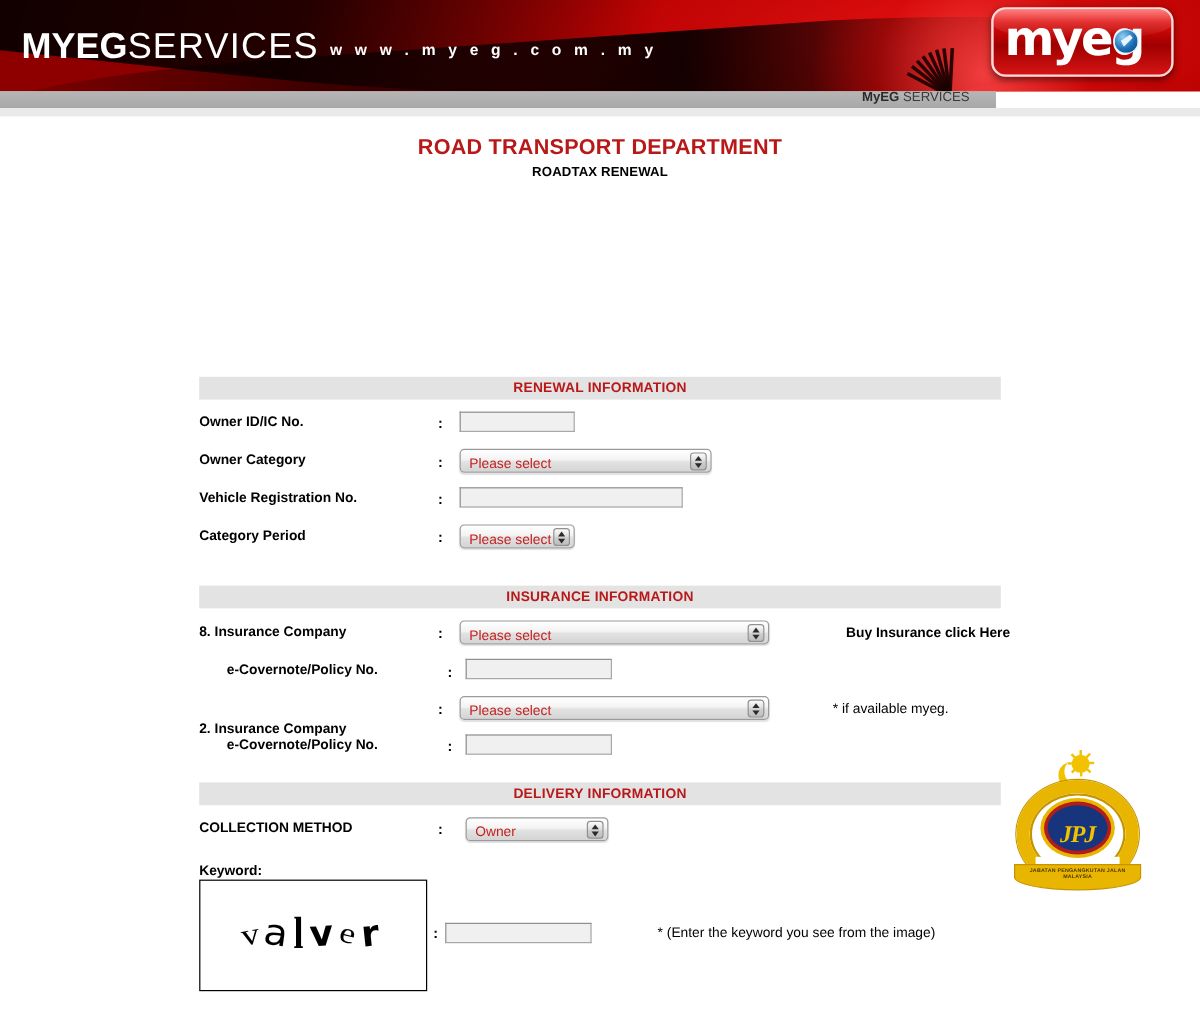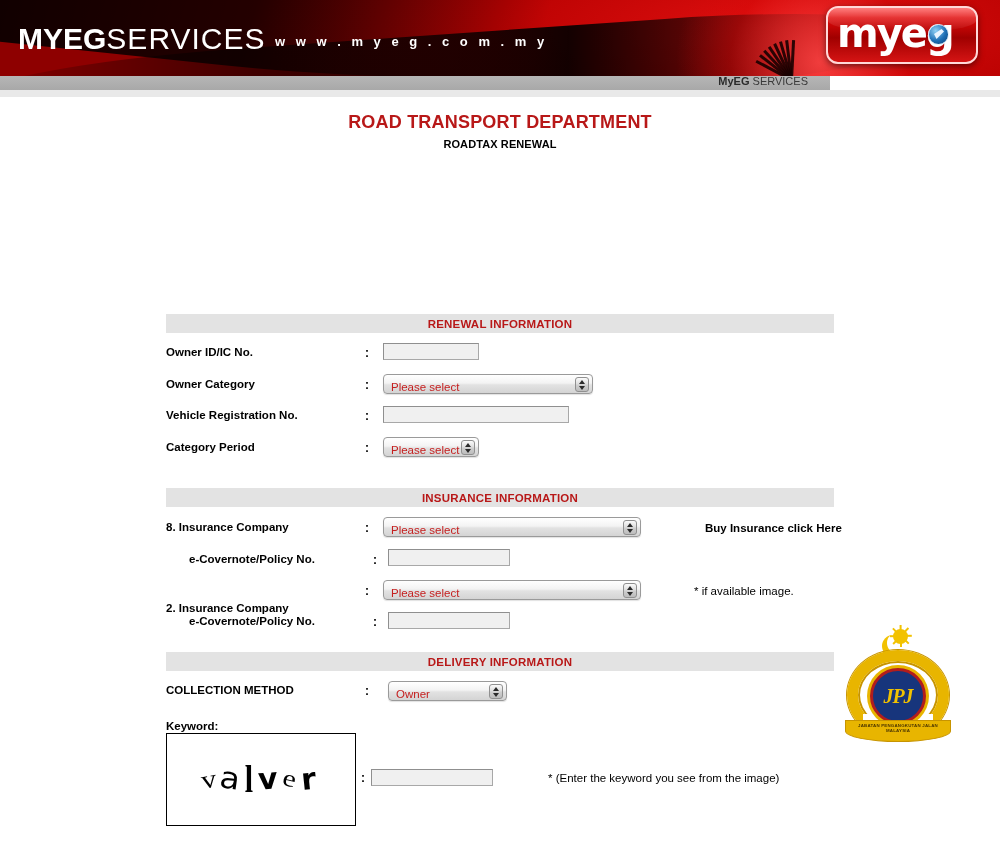--- a/index.html
+++ b/index.html
@@ -198,21 +198,21 @@
     border:11px solid #e8b500;
     border-radius:50%;
     border-bottom-color:#d8a400;
     box-shadow: inset 0 0 0 2px #c79400, 0 0 0 1px #c79400;
   }
   .jpj .wreath-notch {
     position:absolute; left:20px; top:86px; width:70px; height:26px;
     background:#fff;
   }
   .jpj .ring {
-    position:absolute; left:27px; top:40px; width:56px; height:56px;
+    position:absolute; left:27px; top:40px; width:56px; height:44px;
     border-radius:50%;
     background:#17357c;
     border:3px solid #b11d1d;
     box-shadow:0 0 0 3px #e8b500;
   }
   .jpj .jpjtext {
     position:absolute; left:0; top:14px; width:100%;
     text-align:center; color:#f2c200;
     font-size:20px; font-weight:bold; font-style:italic;
     font-family:"Liberation Serif", serif; letter-spacing:-1px;
@@ -343,21 +343,21 @@
 
   <div class="lbl" style="left:166px; top:452px">2. Insurance Company</div>
   <div class="colon" style="left:365px; top:434px">:</div>
   <div class="sel" style="left:383px; top:430px; width:258px">
     <span>Please select</span>
     <span class="stepper">
         <i class="ar up"></i>
         <i class="ar dn"></i>
       </span>
   </div>
-  <div class="note" style="left:646px; top:435px">* if available image.</div>
+  <div class="note" style="left:646px; top:435px">* if available myeg.</div>
 
   <div class="lbl" style="left:189px; top:465px">e-Covernote/Policy No.</div>
   <div class="colon" style="left:373px; top:465px">:</div>
   <input class="tinput" style="left: 388px; top: 462px; width: 122px;" value="">
 
   <div class="sec" style="top:502px">DELIVERY INFORMATION</div>
 
   <div class="lbl" style="left:166px; top:534px">COLLECTION METHOD</div>
   <div class="colon" style="left:365px; top:534px">:</div>
   <div class="sel" style="left:388px; top:531px; width:119px">

